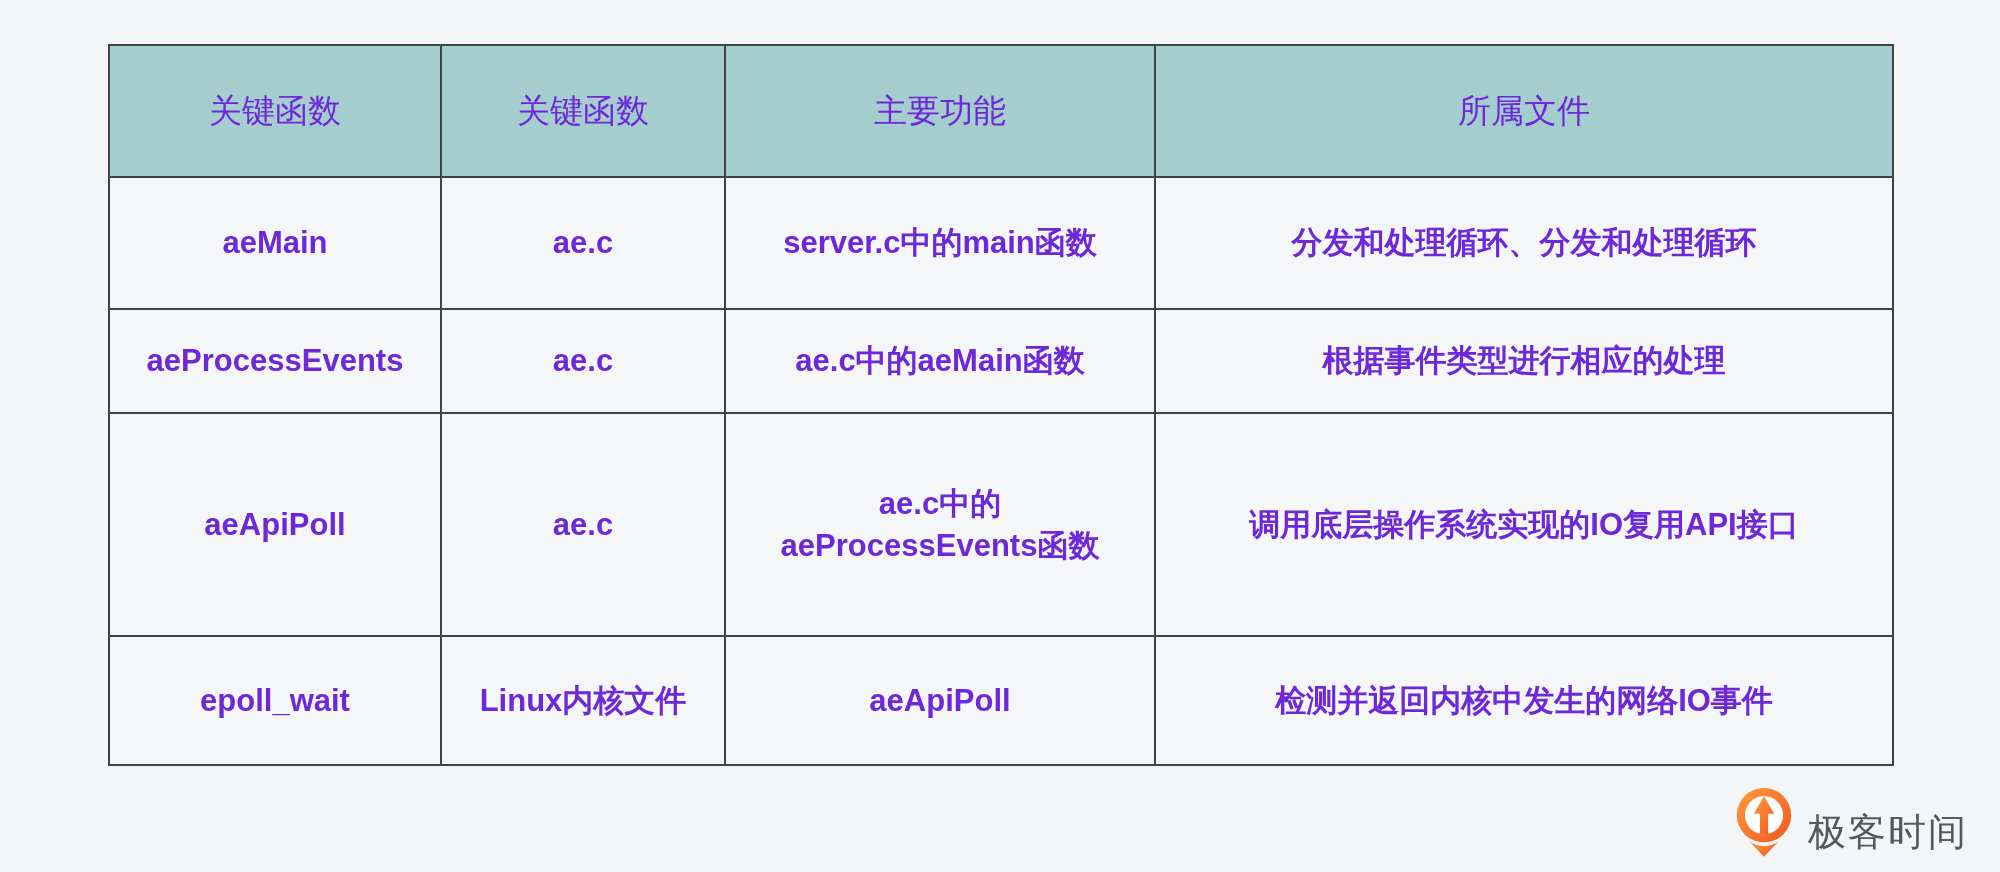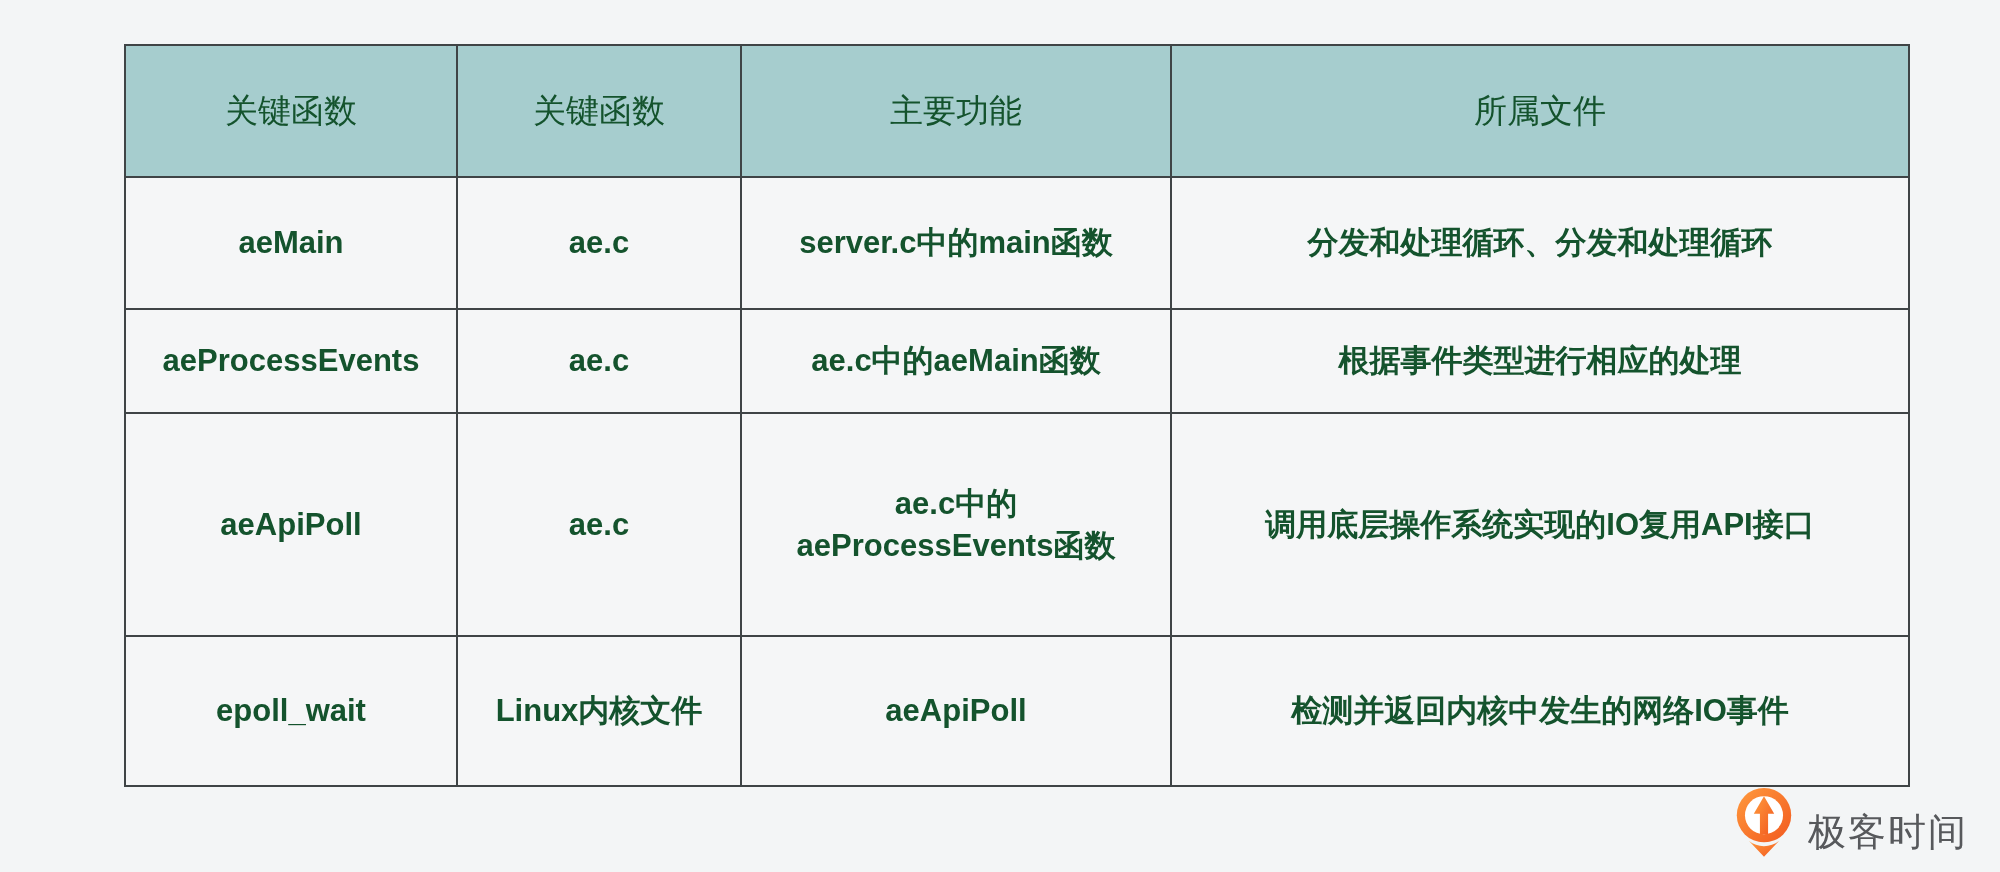--- a/index.html
+++ b/index.html
@@ -14,22 +14,21 @@
     position: relative;
     overflow: hidden;
   }
   .func-table {
     position: absolute;
     left: 108px;
     top: 44px;
     width: 1784px;
     border-collapse: collapse;
     table-layout: fixed;
-    color: #14532d;
-    margin-left: 16px;
+    color: #6d28d9;
   }
   .func-table th, .func-table td {
     border: 2px solid var(--border-color, #3f4446);
     text-align: center;
     vertical-align: middle;
     white-space: pre-line;
     padding: 0 10px;
     box-sizing: border-box;
   }
   .func-table th {
@@ -39,21 +38,21 @@
     height: 132px;
   }
   .func-table td {
     background: var(--cell-bg, #f5f6f7);
     font-size: 31px;
     font-weight: 700;
   }
   tr.row-0 td { height: 132px; }
   tr.row-1 td { height: 104px; }
   tr.row-2 td { height: 223px; }
-  tr.row-3 td { height: 150px; padding-left: 10px; }
+  tr.row-3 td { height: 129px; padding-left: 10px; }
 
   .col-1 { width: 332px; }
   .col-2 { width: 284px; }
   .col-3 { width: 430px; }
   .col-4 { width: 738px; }
 
   .brand {
     position: absolute;
     right: 32px;
     bottom: 14px;

